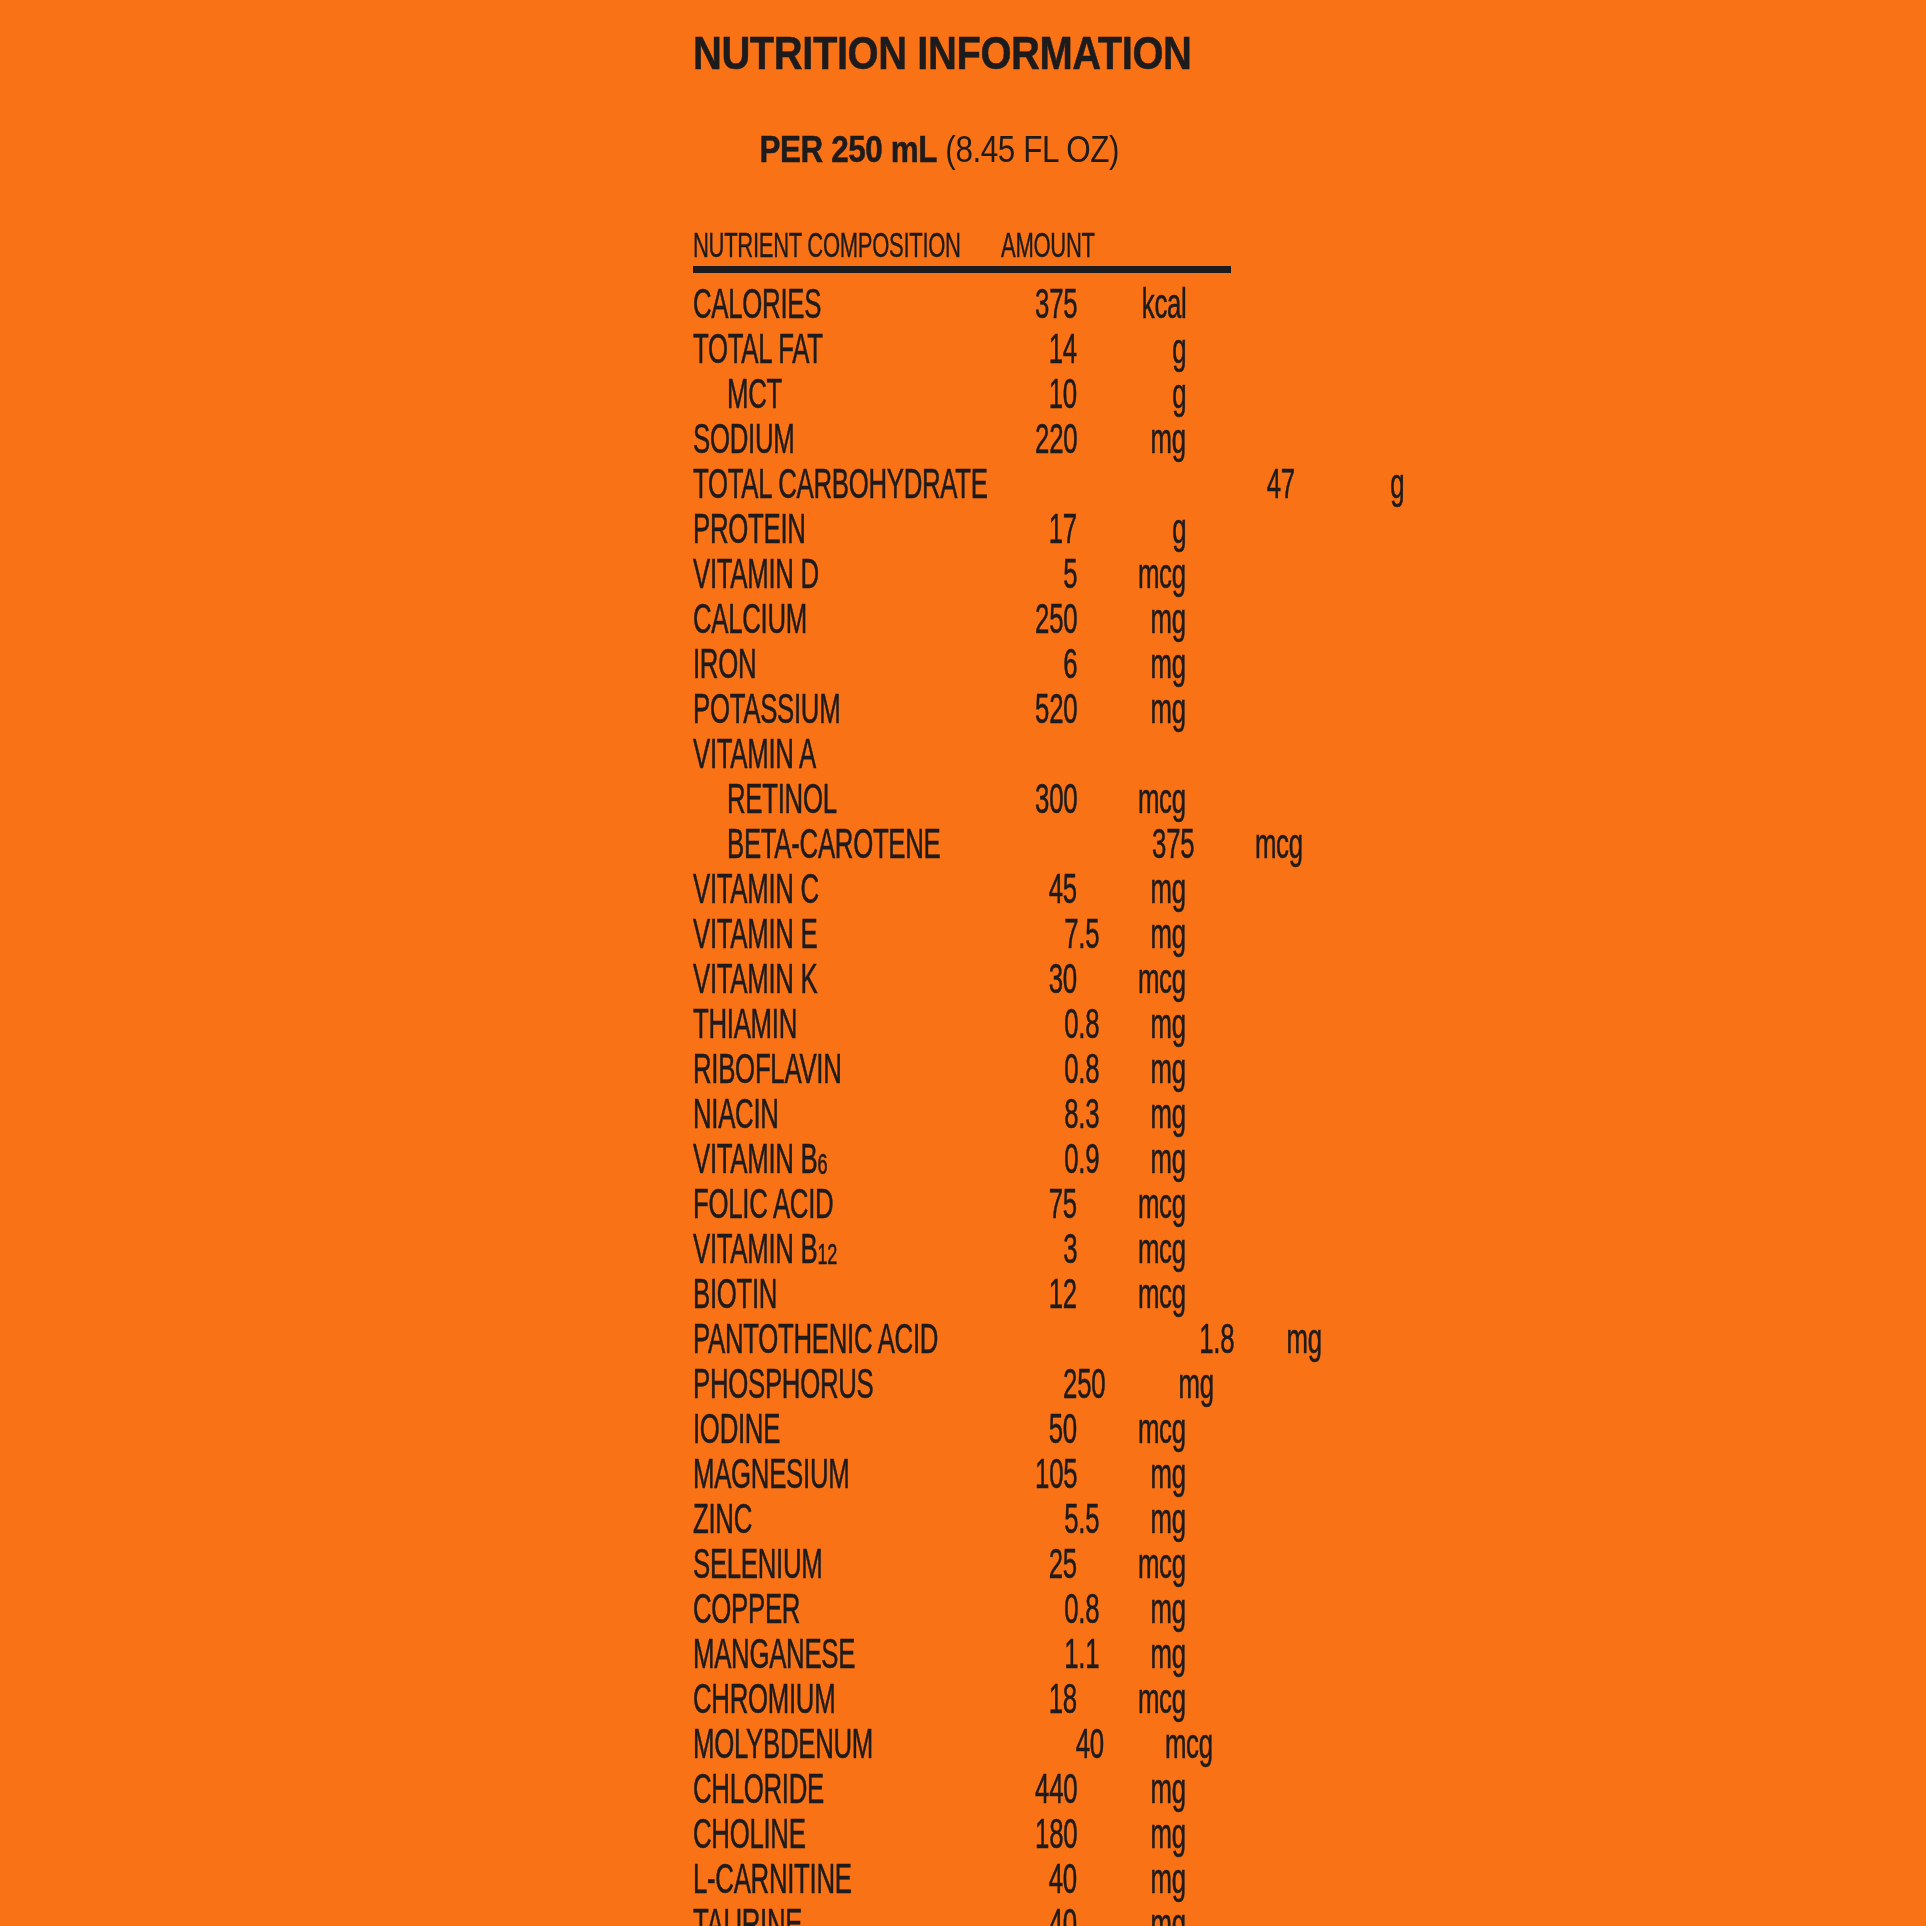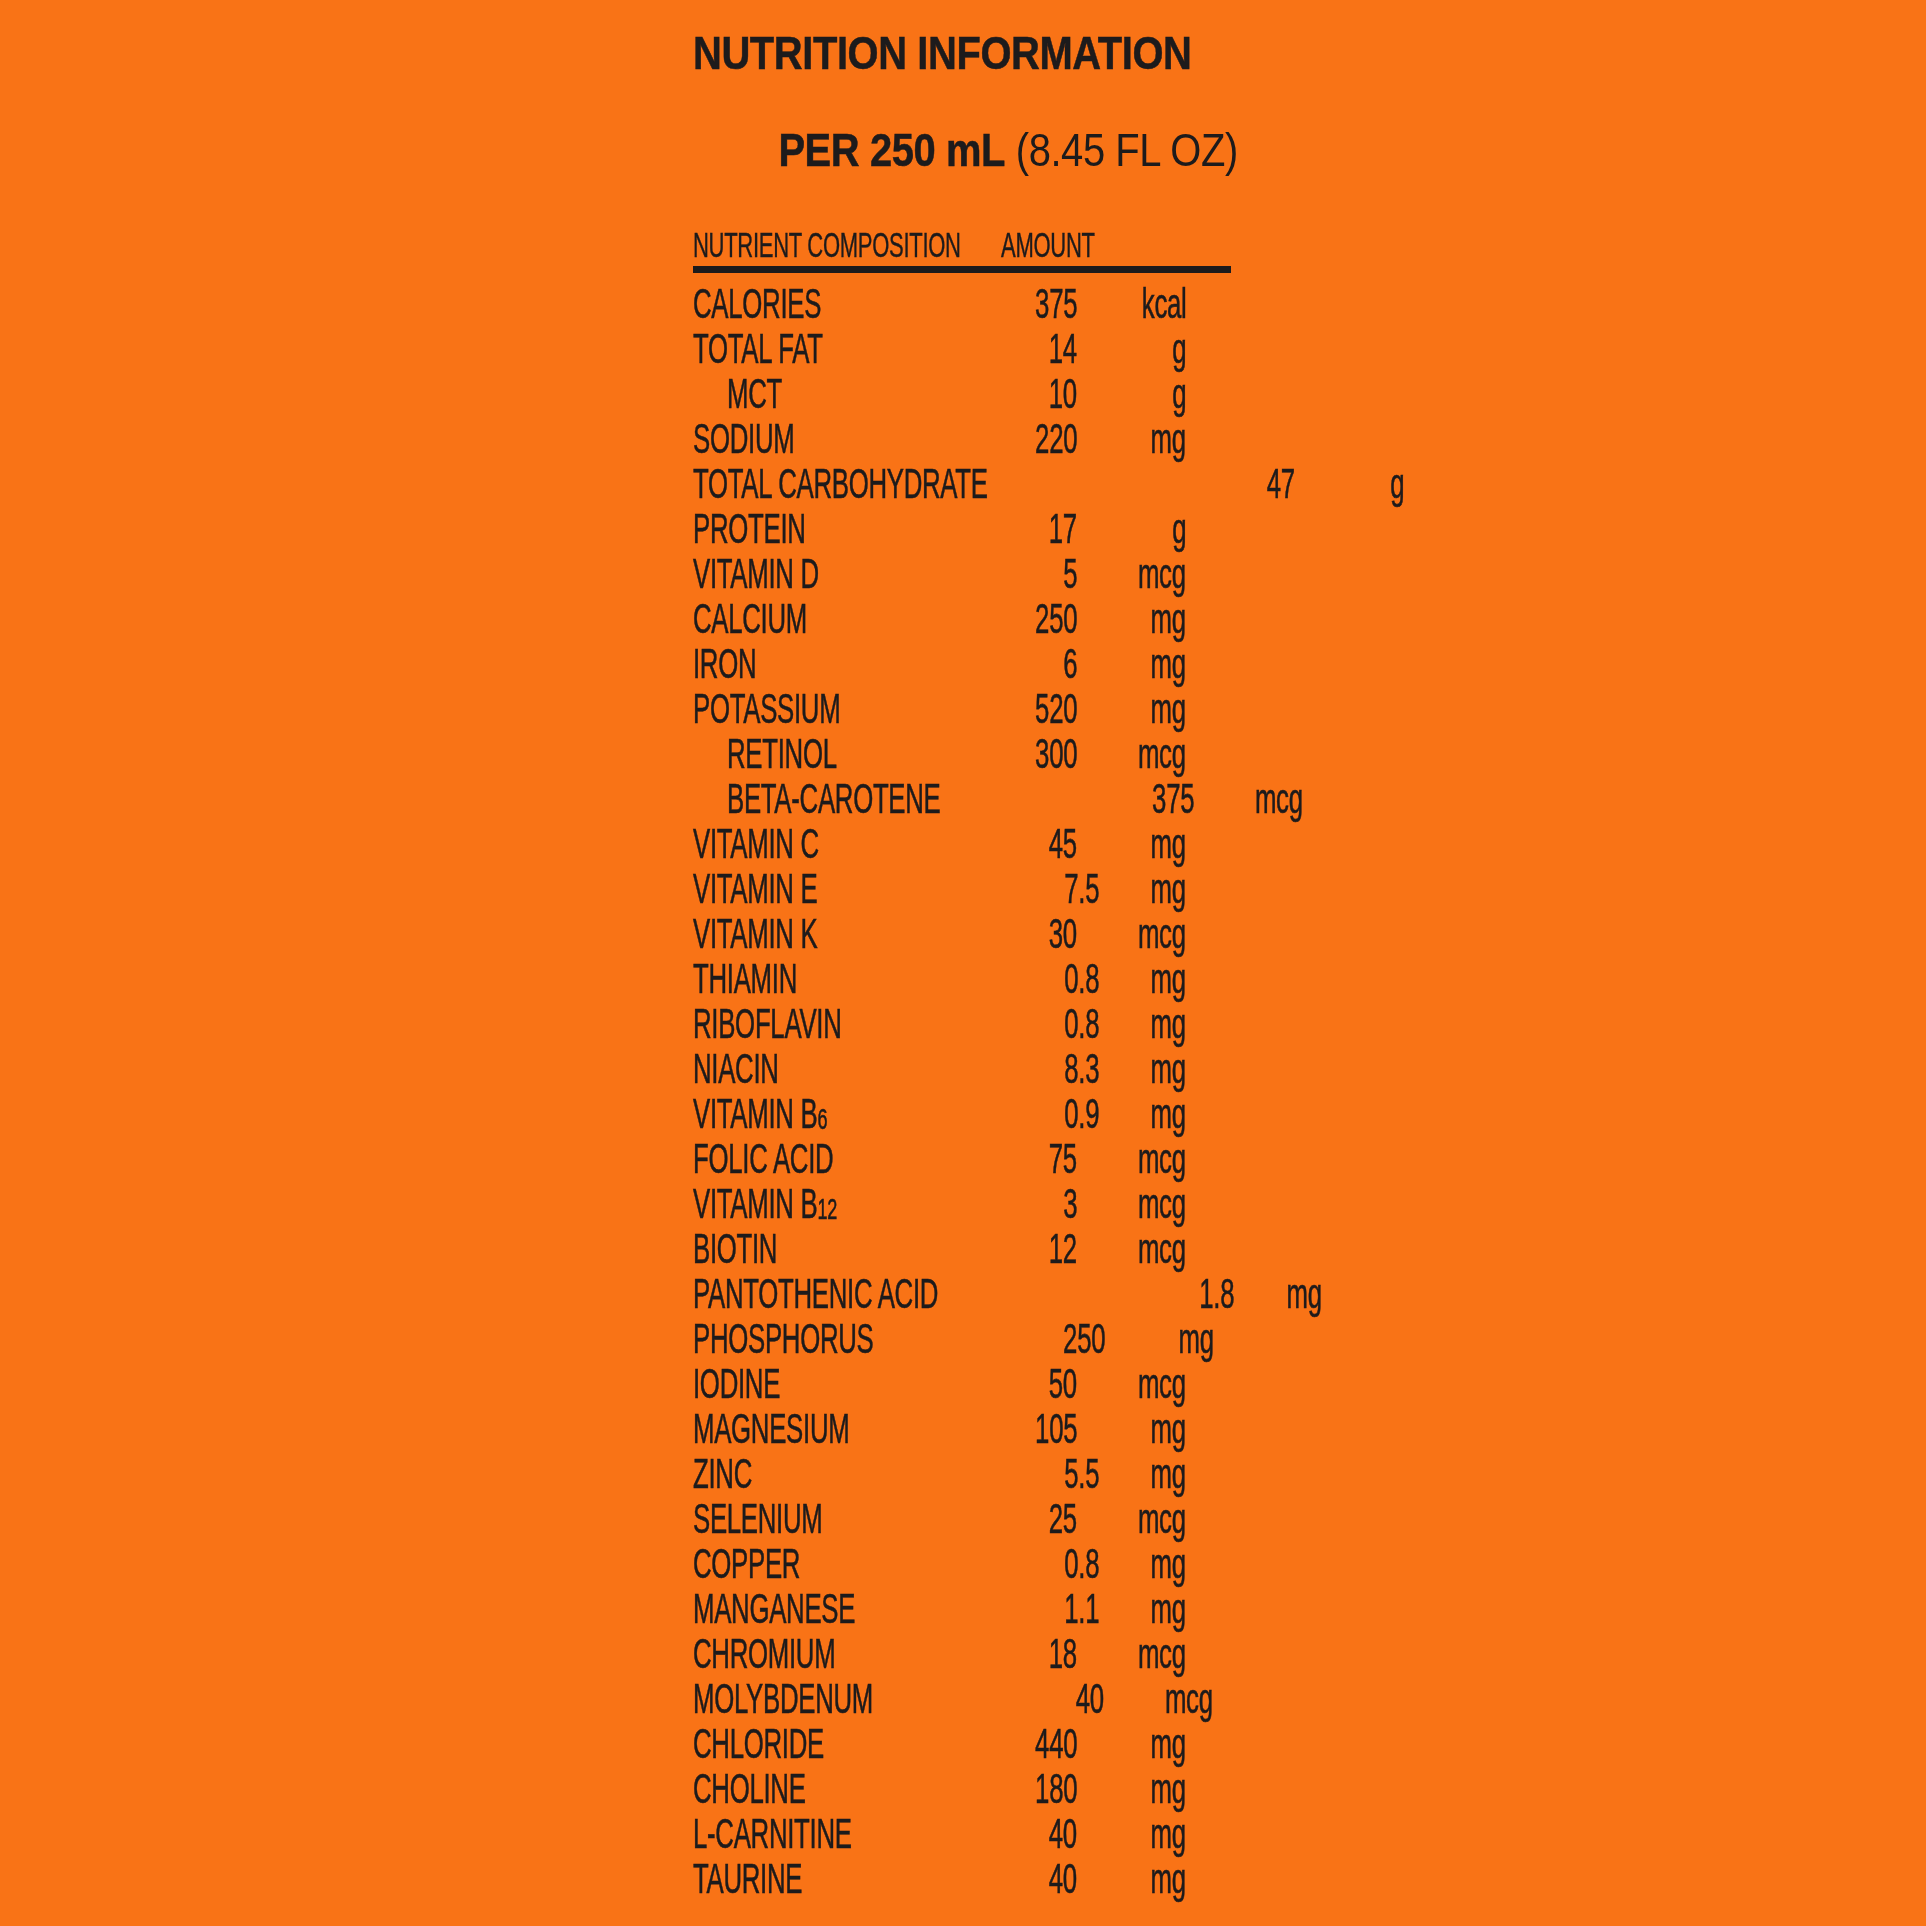--- a/index.html
+++ b/index.html
@@ -39,21 +39,21 @@
   .title .t-in {
     display: inline-block;
     transform: scaleX(0.85);
     transform-origin: left center;
     letter-spacing: -0.5px;
     -webkit-text-stroke: 0.5px currentColor;
     line-height: 50px;
     white-space: pre;
   }
   .subtitle {
-    font-size: 47px;
+    font-size: 37px;
     line-height: 48px;
     white-space: nowrap;
   }
   .subtitle .t-in {
     display: inline-block;
     transform: scaleX(0.85);
     transform-origin: left center;
     letter-spacing: -0.5px;
     line-height: 48px;
     white-space: pre;
@@ -182,20 +182,25 @@
           <div class="cell label"><span class="cx l"><span>IRON</span></span></div>
           <div class="cell amount"><span class="cx r">6</span></div>
           <div class="cell unit"><span class="cx r">mg</span></div>
         </div>
         <div class="row">
           <div class="cell label"><span class="cx l"><span>POTASSIUM</span></span></div>
           <div class="cell amount"><span class="cx r">520</span></div>
           <div class="cell unit"><span class="cx r">mg</span></div>
         </div>
         <div class="row">
+          <div class="cell label"><span class="cx l"><span>VITAMIN A</span></span></div>
+          <div class="cell amount"><span class="cx r"></span></div>
+          <div class="cell unit"><span class="cx r"></span></div>
+        </div>
+        <div class="row">
           <div class="cell label indent"><span class="cx l"><span>RETINOL</span></span></div>
           <div class="cell amount"><span class="cx r">300</span></div>
           <div class="cell unit"><span class="cx r">mcg</span></div>
         </div>
         <div class="row">
           <div class="cell label indent"><span class="cx l"><span>BETA-CAROTENE</span></span></div>
           <div class="cell amount"><span class="cx r">375</span></div>
           <div class="cell unit"><span class="cx r">mcg</span></div>
         </div>
         <div class="row">

